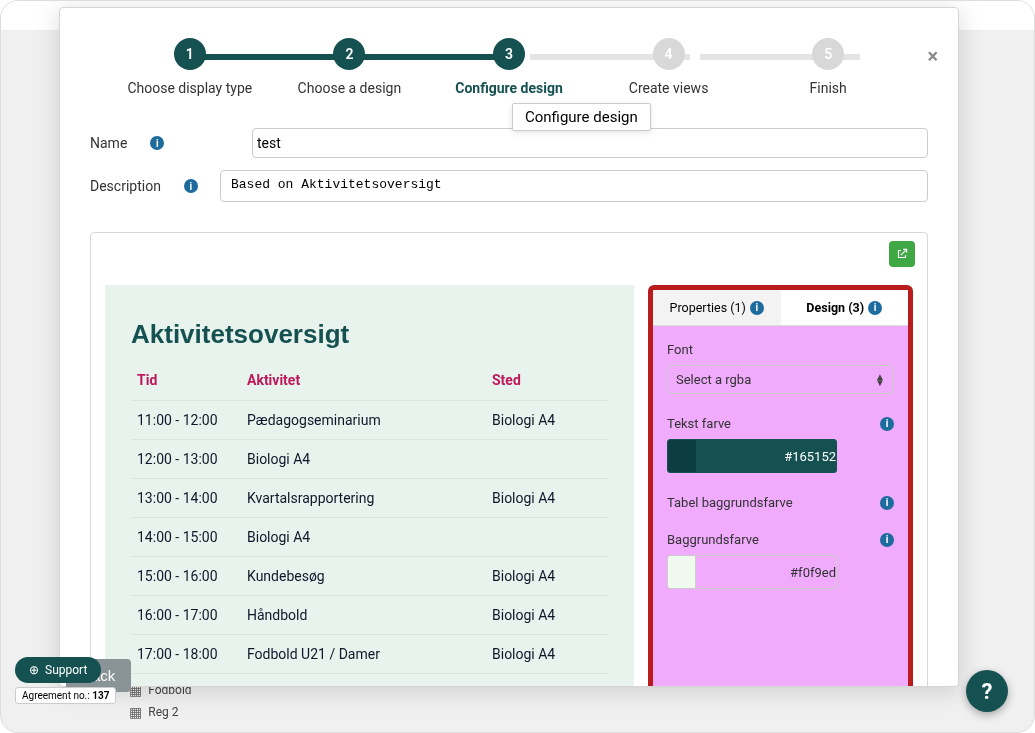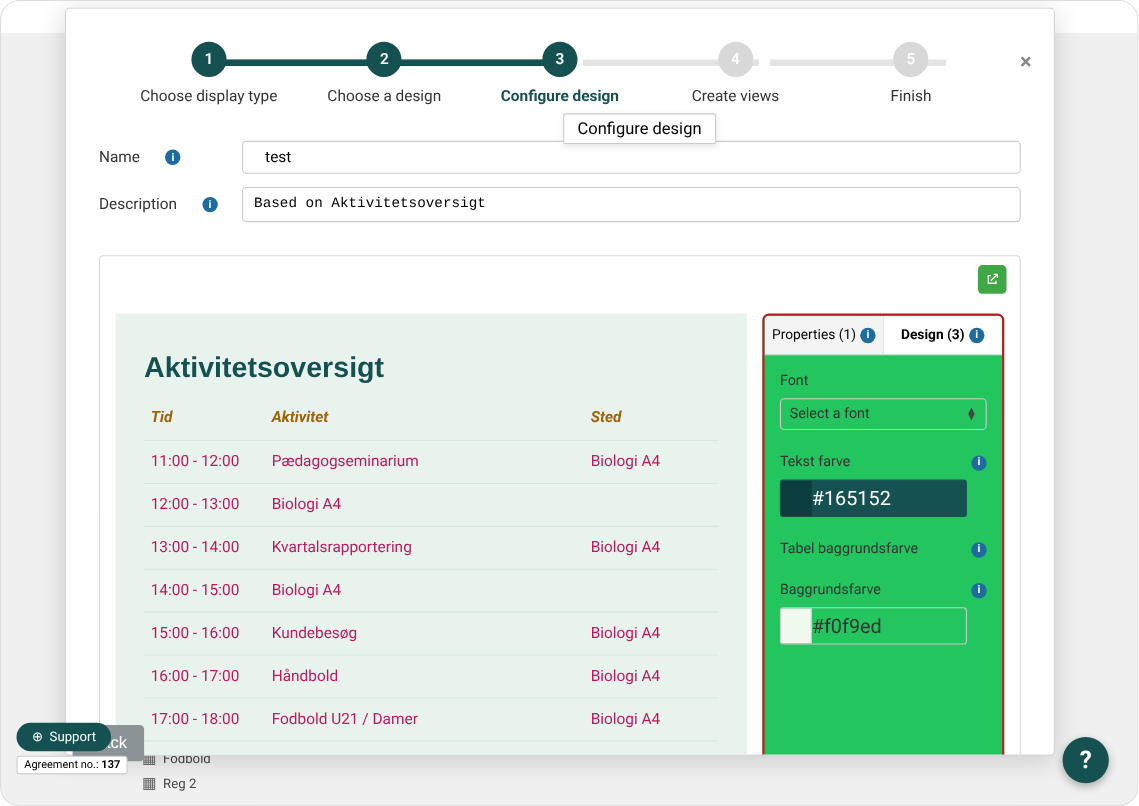--- a/index.html
+++ b/index.html
@@ -27,41 +27,41 @@
   .bar3 { left: 470px; width: 160px; }
   .bar4 { left: 640px; width: 160px; }
 
   .tooltip { position: absolute; top: 95px; left: 452px; background: #fff; border: 1px solid #ccc; padding: 4px 12px; font-size: 15px; box-shadow: 0 2px 6px rgba(0,0,0,0.1); border-radius: 2px; }
 
   
   .form-area { padding: 22px 30px 10px; }
   .form-row { display: flex; align-items: center; margin-bottom: 12px; }
   .form-label { width: 130px; font-size: 14px; color: #333; display: flex; align-items: center; gap: 23px; }
   .info-icon { display: inline-flex; width: 14px; height: 14px; border-radius: 50%; background: #1e6b9e; color: #fff; font-size: 10px; font-weight: 700; align-items: center; justify-content: center; font-style: normal; }
-  .form-input { flex: 1; border: 1px solid #ccc; border-radius: 4px; padding: 6px 20px; font-size: 14px; font-family: inherit; }
+  .form-input { flex: 1; border: 1px solid #ccc; border-radius: 4px; padding: 6px 4px; font-size: 14px; font-family: inherit; margin-left: 32px; }
   .form-textarea { flex: 1; border: 1px solid #ccc; border-radius: 4px; padding: 6px 10px; font-size: 13px; font-family: "Courier New", monospace; resize: none; height: 32px; }
 
   
   .preview-container { margin: 8px 30px 0; border: 1px solid #d8d8d8; border-radius: 4px; padding: 10px 14px 0; position: relative; height: 480px; overflow: hidden; }
   .open-new { position: absolute; top: 8px; right: 12px; width: 26px; height: 26px; background: #3fa845; border-radius: 4px; display: flex; align-items: center; justify-content: center; color: #fff; cursor: pointer; }
   .open-new svg { width: 14px; height: 14px; }
 
   .preview-split { display: flex; margin-top: 42px; height: 420px; gap: 14px; }
 
   .preview-pane { flex: 1; background: #e9f3ed; padding: 34px 26px 0; overflow: hidden; position: relative; }
   .preview-title { font-size: 26px; font-weight: 800; color: #165152; margin-bottom: 22px; font-family: Arial, sans-serif; }
   .tbl { width: 100%; font-size: 14px; }
-  .tbl-head { display: flex; color: #a16207; font-weight: 700; padding: 0 6px 12px; font-style: italic; }
-  .tbl-row { display: flex; padding: 11px 6px; color: #be185d; border-top: 1px solid rgba(22,81,82,0.08); }
+  .tbl-head { display: flex; color: #be185d; font-weight: 700; padding: 0 6px 12px; }
+  .tbl-row { display: flex; padding: 11px 6px; color: #0f172a; border-top: 1px solid rgba(22,81,82,0.08); }
   .col-time { width: 110px; }
   .col-act { flex: 1; }
   .col-place { width: 110px; }
 
   
-  .design-panel { width: 220px; border: 2px solid #b91c1c; border-radius: 6px; background: #22c55e; overflow: hidden; }
+  .design-panel { width: 265px; border: 5px solid #b91c1c; border-radius: 6px; background: #f0abfc; overflow: hidden; }
   .tabs { display: flex; border-bottom: 1px solid #ddd; }
   .tab { flex: 1; padding: 10px 4px; font-size: 12.5px; text-align: center; display: flex; align-items: center; justify-content: center; gap: 4px; cursor: pointer; background: #f3f3f3; }
   .tab.active { background: #fff; font-weight: 700; }
   .tab .info-icon { flex-shrink: 0; }
 
   .panel-body { padding: 16px 14px; font-size: 13px; color: #333; }
   .panel-section { margin-bottom: 22px; }
   .panel-lbl { font-size: 13px; color: #333; margin-bottom: 8px; display: flex; justify-content: space-between; align-items: center; }
 
   .font-select { width: 100%; border: 1px solid #ccc; border-radius: 4px; padding: 6px 8px; font-size: 13px; display: flex; justify-content: space-between; align-items: center; cursor: pointer; }
@@ -74,21 +74,21 @@
   .swatch.checker { background-image:
     linear-gradient(45deg,#ccc 25%,transparent 25%),
     linear-gradient(-45deg,#ccc 25%,transparent 25%),
     linear-gradient(45deg,transparent 75%,#ccc 75%),
     linear-gradient(-45deg,transparent 75%,#ccc 75%);
     background-size: 10px 10px;
     background-position: 0 0, 0 5px, 5px -5px, -5px 0;
     border-right: 1px solid #ccc;
   }
   .swatch.pale { background: #f0f9ed; border-right: 1px solid #ccc; }
-  .color-val { flex: 1; text-align: left; font-size: 18px; }
+  .color-val { flex: 1; text-align: right; font-size: 13px; }
   .color-box.w180 { width: 190px; }
   .color-box.w170 { width: 170px; }
 
   
   .btn-row { position: absolute; left: 65px; bottom: 40px; display: flex; gap: 8px; z-index: 50; }
   .btn { border: none; border-radius: 4px; padding: 8px 16px; font-size: 15px; color: #fff; cursor: pointer; }
   .btn-back { background: #8a9396; }
   .btn-next-wrap { border: 3px solid #e64b4b; border-radius: 7px; padding: 2px; }
   .btn-next { background: #165152; }
 
@@ -240,21 +240,21 @@
               <span class="info-icon">i</span>
             </div>
           </div>
 
           <div class="panel-body">
             <div class="panel-section">
               <div class="panel-lbl">
                   <span>Font</span>
                 </div>
               <div class="font-select">
-                <span>Select a font</span>
+                <span>Select a rgba</span>
                 <span class="sort-arrows">
                     <span>▲</span>
                     <span>▼</span>
                   </span>
               </div>
             </div>
 
             <div class="panel-section">
               <div class="panel-lbl">
                 <span>Tekst farve</span>

